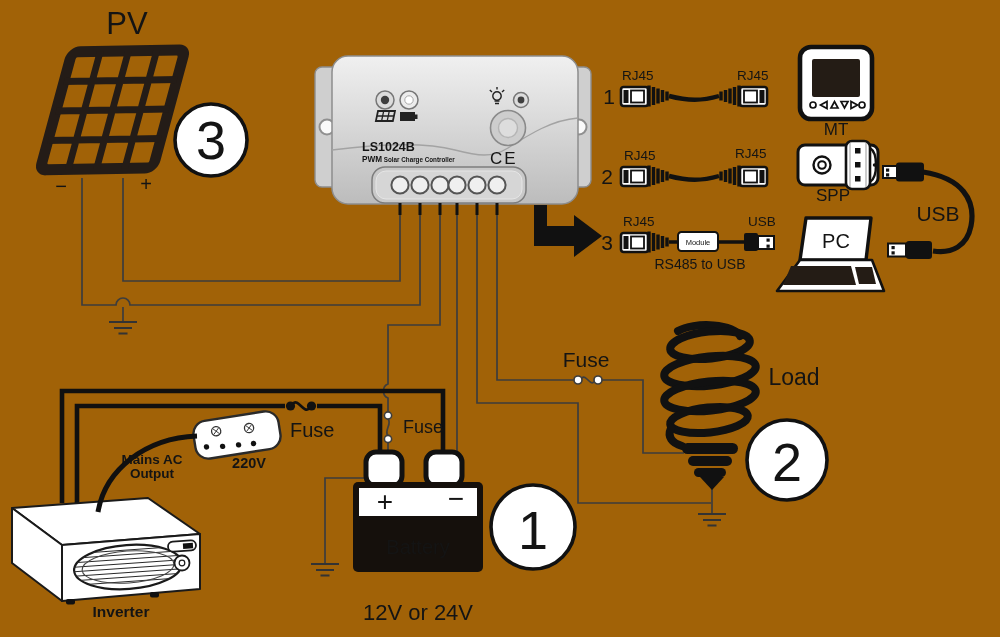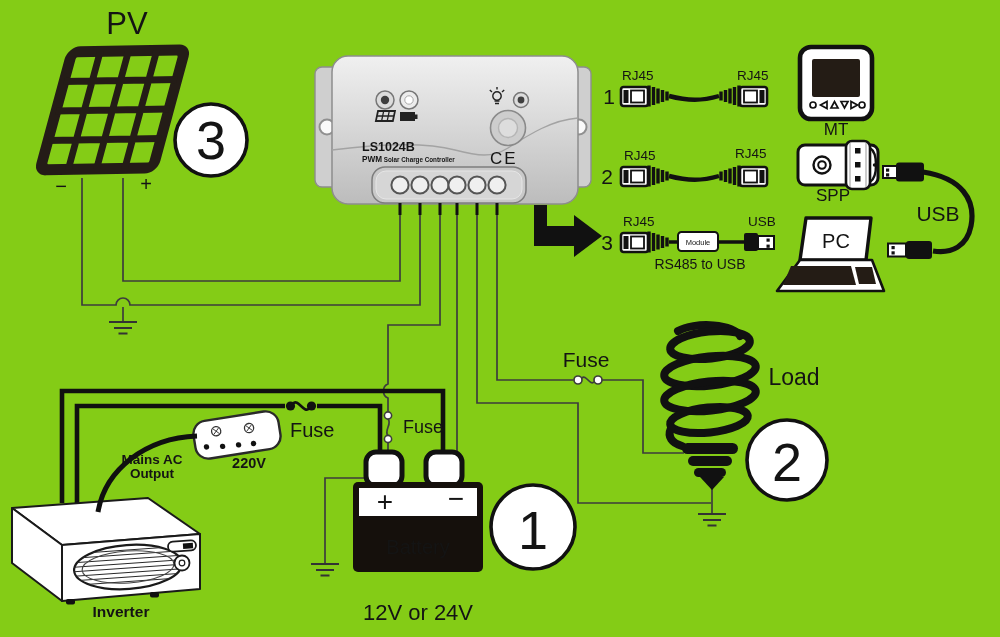--- a/index.html
+++ b/index.html
@@ -1,16 +1,16 @@
 <!DOCTYPE html>
 <html><head>
 <meta charset="utf-8">
 <style>
   html,body{margin:0;padding:0;background:#fff;}
-  .stage{position:relative;width:1000px;height:637px;background:#84cc16;overflow:hidden;
+  .stage{position:relative;width:1000px;height:637px;background:#a16207;overflow:hidden;
          font-family:"Liberation Sans",sans-serif;}
   svg{display:block;}
   text{font-family:"Liberation Sans","DejaVu Sans",sans-serif;fill:#141414;}
   .thin{stroke:#3d3d3d;stroke-width:1.7;fill:none;}
   .thick{stroke:#101010;stroke-width:4.6;fill:none;}
   .blk{fill:#111;}
   .dev{fill:#fff;stroke:#111;}
   .gndline{stroke:#333;stroke-width:2.2;}
   .badge{fill:#fff;stroke:#111;stroke-width:3.6;}
   .badge-num{font-size:54px;text-anchor:middle;}

